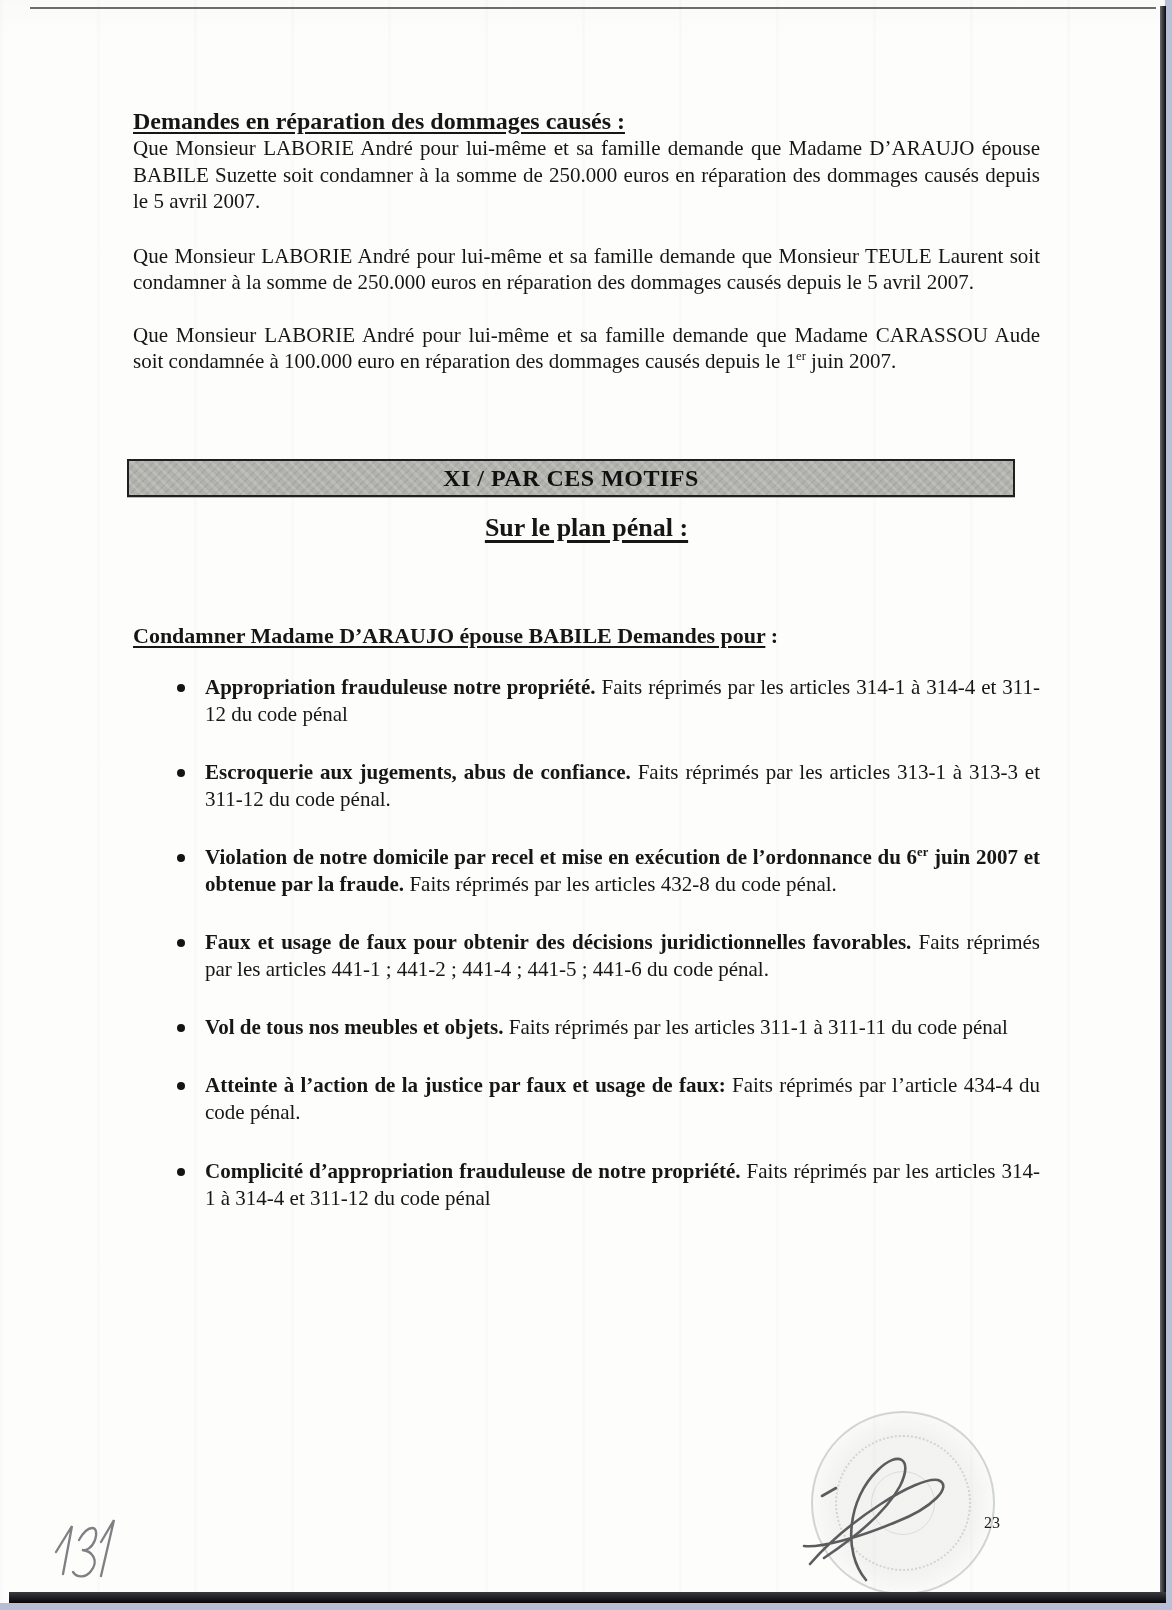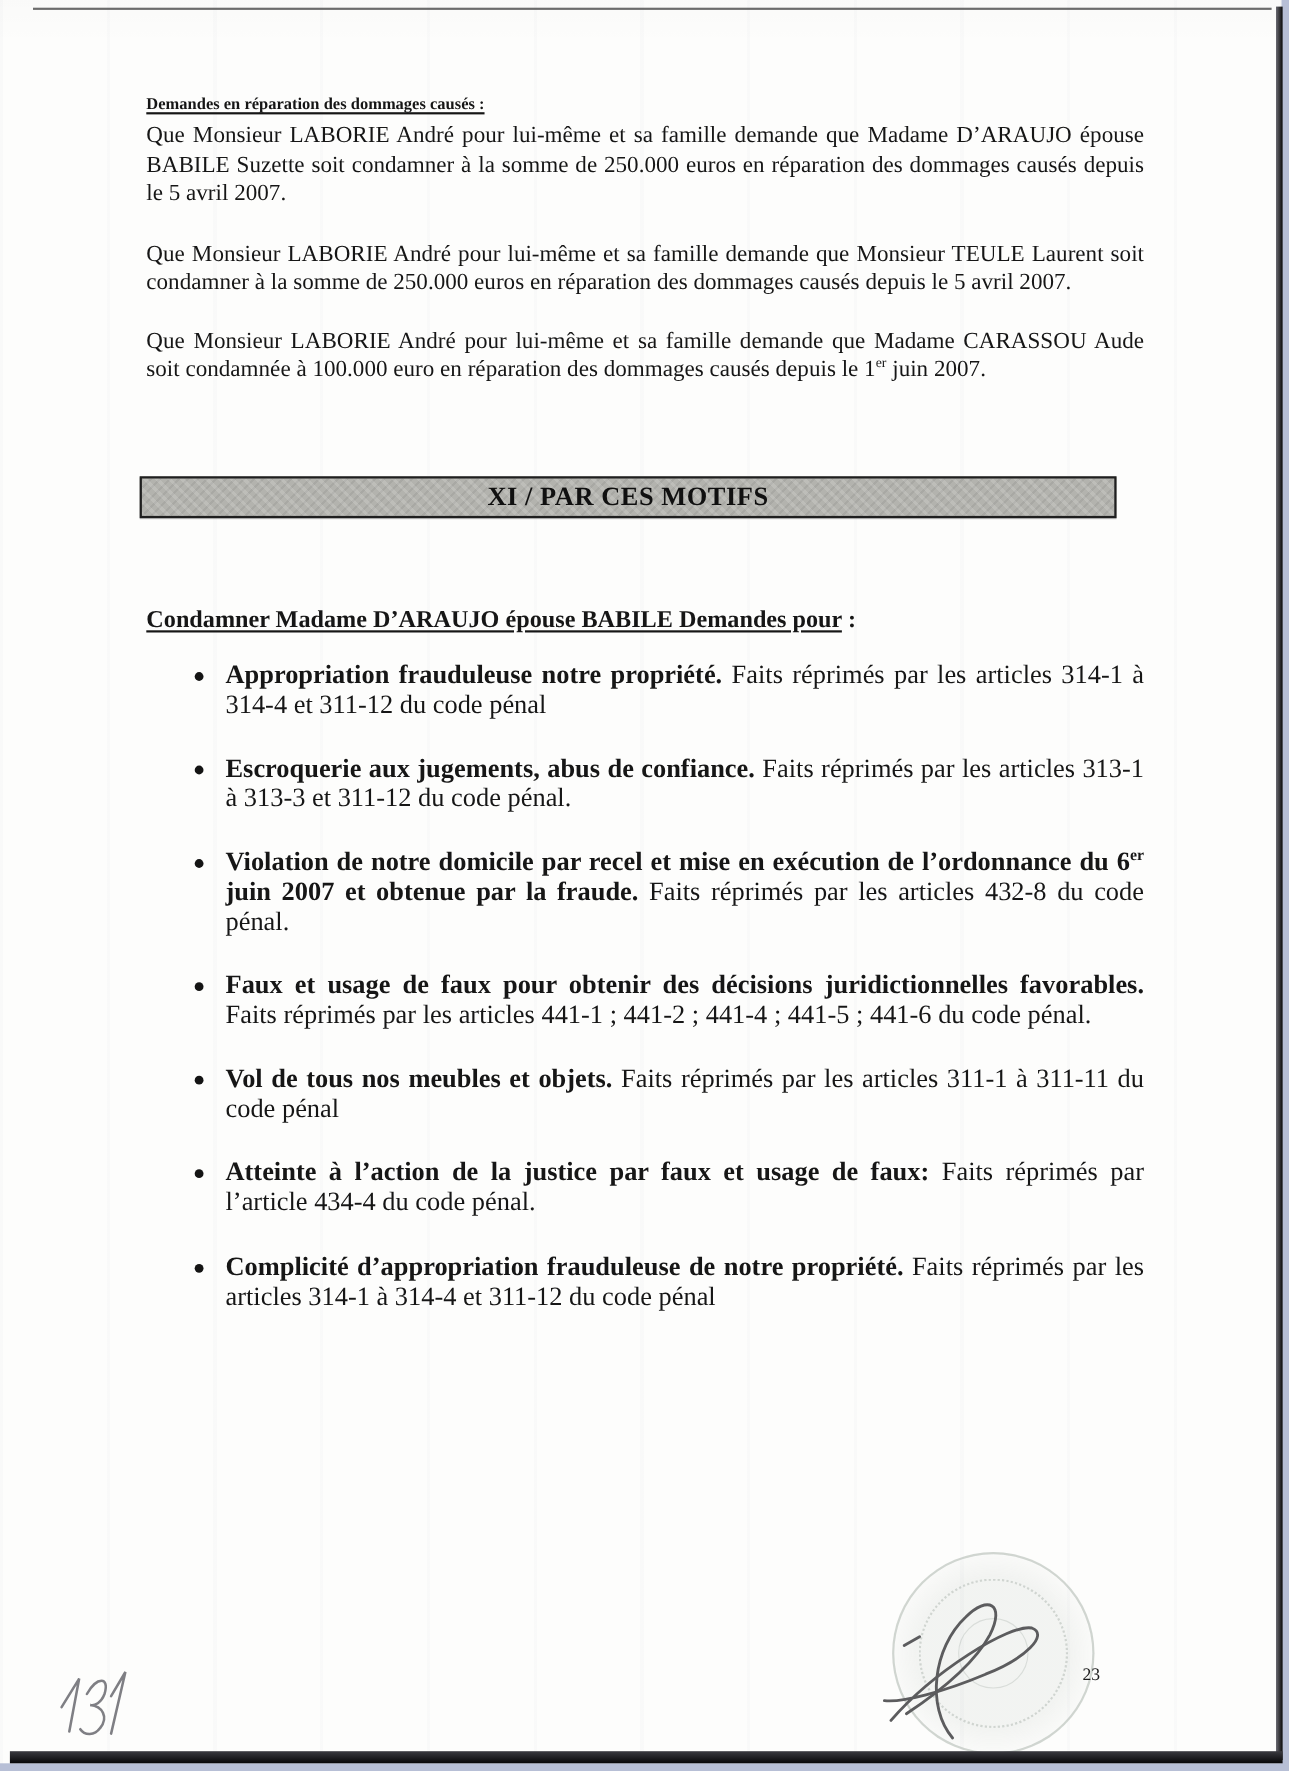--- a/index.html
+++ b/index.html
@@ -23,22 +23,22 @@
     background:linear-gradient(to right,#6a6a72,#0a0a0a);}
   .edge-black-bottom{position:absolute;left:9px;right:6px;bottom:7px;height:11px;
     background:linear-gradient(to bottom,#3a3a40,#060608);}
   .edge-top-line{position:absolute;top:7px;left:30px;right:16px;height:2px;background:#3c3c3c;opacity:.75;}
 
   .content{position:absolute;left:133px;top:0;width:907px;}
 
   .body-text{font-size:21px;line-height:26.5px;text-align:justify;}
 
   .damages-heading{
-    margin:0;padding-top:82px;
-    font-size:15px;line-height:27px;font-weight:bold;
+    margin:0;padding-top:108px;
+    font-size:24px;line-height:27px;font-weight:bold;
     text-decoration:underline;text-decoration-thickness:2px;text-underline-offset:3px;
   }
   p.para{margin:0;}
   p.para.gap1{margin-top:28px;}
   p.para.gap2{margin-top:26px;}
 
   sup{font-size:0.60em;line-height:0;vertical-align:super;}
 
   .motifs-bar{
     margin-top:84px;margin-left:-6px;width:884px;
@@ -64,21 +64,21 @@
   }
   .cond-heading.second{margin-top:28px;}
   .cond-heading .u{
     text-decoration:underline;text-decoration-thickness:2px;text-underline-offset:3px;
   }
 
   ul.bullets{list-style:none;margin:25px 0 0 0;padding:0;}
   ul.bullets.second{margin-top:32px;}
   ul.bullets li{
     position:relative;padding-left:72px;margin:0 0 31px 0;
-    font-size:24px;line-height:27px;text-align:justify;font-family:Liberation Serif, serif;
+    font-size:21px;line-height:27px;text-align:justify;font-family:Liberation Serif, serif;
   }
   ul.bullets li::before{
     content:"";position:absolute;left:44px;top:10px;width:8px;height:8px;border-radius:50%;background:#141414;
   }
   .b{font-weight:bold;}
 
   
   .stamp{
     position:absolute;left:811px;top:1411px;width:180px;height:180px;border-radius:50%;
     border:2px solid rgba(128,142,132,0.35);
@@ -109,20 +109,21 @@
   <h2 class="damages-heading">Demandes en réparation des dommages causés :</h2>
 
   <p class="para body-text"><span>Que Monsieur LABORIE André pour lui-même et sa famille demande que Madame D’ARAUJO épouse BABILE Suzette soit condamner à la somme de 250.000 euros en réparation des dommages causés depuis le 5 avril 2007.</span></p>
 
   <p class="para body-text gap1"><span>Que Monsieur LABORIE André pour lui-même et sa famille demande que Monsieur TEULE Laurent soit condamner à la somme de 250.000 euros en réparation des dommages causés depuis le 5 avril 2007.</span></p>
 
   <p class="para body-text gap2"><span>Que Monsieur LABORIE André pour lui-même et sa famille demande que Madame CARASSOU Aude soit condamnée à 100.000 euro en réparation des dommages causés depuis le 1</span><sup>er</sup><span> juin 2007.</span></p>
 
   <div class="motifs-bar"><span>XI / PAR CES MOTIFS</span></div>
 
+  <h2 class="penal-heading"><span class="u">Sur le plan pénal :</span></h2>
 
   <h3 class="cond-heading"><span class="u">Condamner Madame D’ARAUJO épouse BABILE Demandes pour</span><span> :</span></h3>
 
   <ul class="bullets">
     <li><span class="b">Appropriation frauduleuse notre propriété.</span><sup class="b"></sup><span class="b"></span><span> Faits réprimés par les articles 314-1 à 314-4 et 311-12 du code pénal</span></li>
     <li><span class="b">Escroquerie aux jugements, abus de confiance.</span><sup class="b"></sup><span class="b"></span><span> Faits réprimés par les articles 313-1 à 313-3 et 311-12 du code pénal.</span></li>
     <li><span class="b">Violation de notre domicile par recel et mise en exécution de l’ordonnance du 6</span><sup class="b">er</sup><span class="b"> juin 2007 et obtenue par la fraude.</span><span> Faits réprimés par les articles 432-8 du code pénal.</span></li>
     <li><span class="b">Faux et usage de faux pour obtenir des décisions juridictionnelles favorables.</span><sup class="b"></sup><span class="b"></span><span> Faits réprimés par les articles 441-1 ; 441-2 ; 441-4 ; 441-5 ; 441-6 du code pénal.</span></li>
     <li><span class="b">Vol de tous nos meubles et objets.</span><sup class="b"></sup><span class="b"></span><span> Faits réprimés par les articles 311-1 à 311-11 du code pénal</span></li>
     <li><span class="b">Atteinte à l’action de la justice par faux et usage de faux:</span><sup class="b"></sup><span class="b"></span><span> Faits réprimés par l’article 434-4 du code pénal.</span></li>

